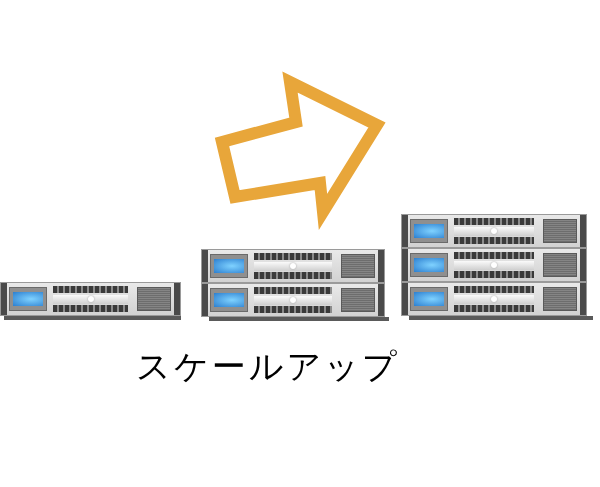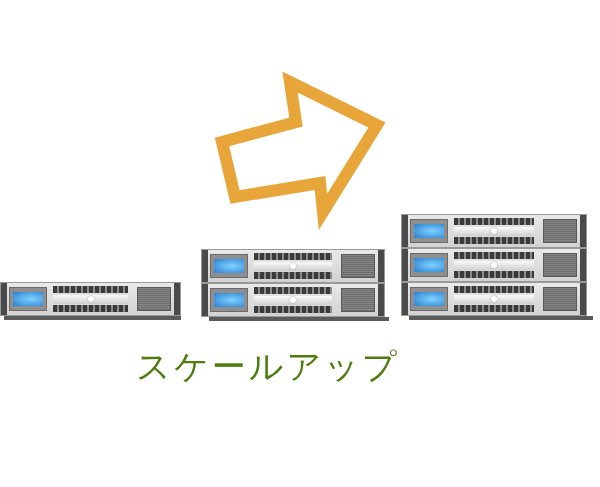--- a/index.html
+++ b/index.html
@@ -13,21 +13,21 @@
   .unit .screen-frame { position:absolute; left:8px; top:4px; width:38px; height:24px; background:#8f8f8f; border:1px solid #6a6a6a; box-sizing:border-box; }
   .unit .screen { position:absolute; left:3px; top:4px; right:3px; bottom:4px;
                   background:radial-gradient(ellipse at 60% 50%, #7fd2ff, #2c7fd0); }
   .unit .vent { position:absolute; left:52px; right:52px; height:7px;
                 background:repeating-linear-gradient(90deg,#3a3a3a 0 4px,#8c8c8c 4px 6px); }
   .unit .vent.top { top:3px; } .unit .vent.bot { bottom:3px; }
   .unit .bar { position:absolute; left:52px; right:52px; top:12px; height:9px; background:linear-gradient(#fafafa,#cfcfcf); }
   .unit .led { position:absolute; left:50%; top:13px; width:6px; height:6px; border-radius:50%; background:#ffffff; box-shadow:0 0 2px #999; margin-left:-3px; }
   .unit .bay { position:absolute; right:9px; top:4px; width:34px; height:24px; background:repeating-linear-gradient(0deg,#6d6d6d 0 1px,#858585 1px 2px); border:1px solid #5a5a5a; box-sizing:border-box; }
   .plinth { position:absolute; height:4px; background:#5a5a5a; }
-  .caption { position:absolute; left:0; width:536px; top:344px; text-align:center; font-size:34px; color:#4d7c0f; letter-spacing:3px; }
+  .caption { position:absolute; left:0; width:536px; top:344px; text-align:center; font-size:34px; color:#000000; letter-spacing:3px; }
 </style>
 </head>
 <body>
 
 <svg style="position:absolute;left:0;top:0" width="600" height="487">
   <polygon points="222,142 296,122 290,82 377,125 323,212 320,183 235,197" fill="none" stroke="#E8A63A" stroke-width="12" stroke-linejoin="miter"></polygon>
 </svg>
 
 <div class="server" style="left:0;top:282px;width:181px;height:40px;">
   <div class="unit" style="top:0">

